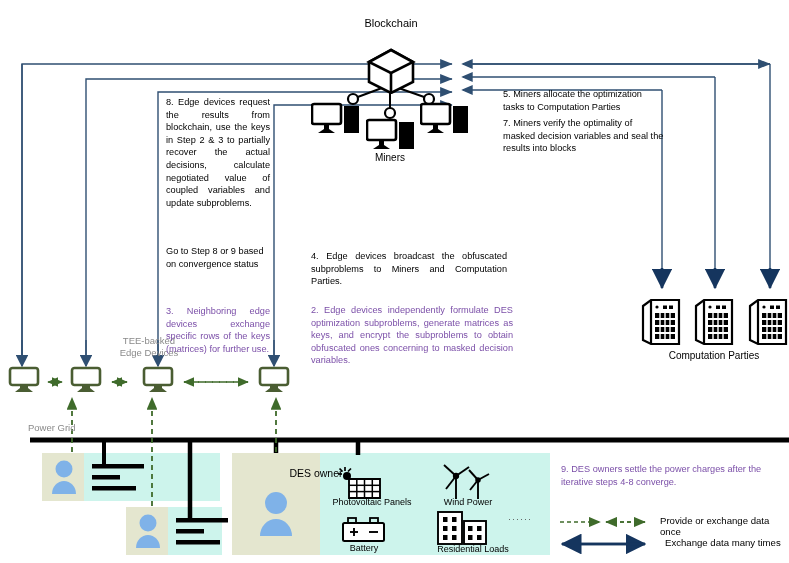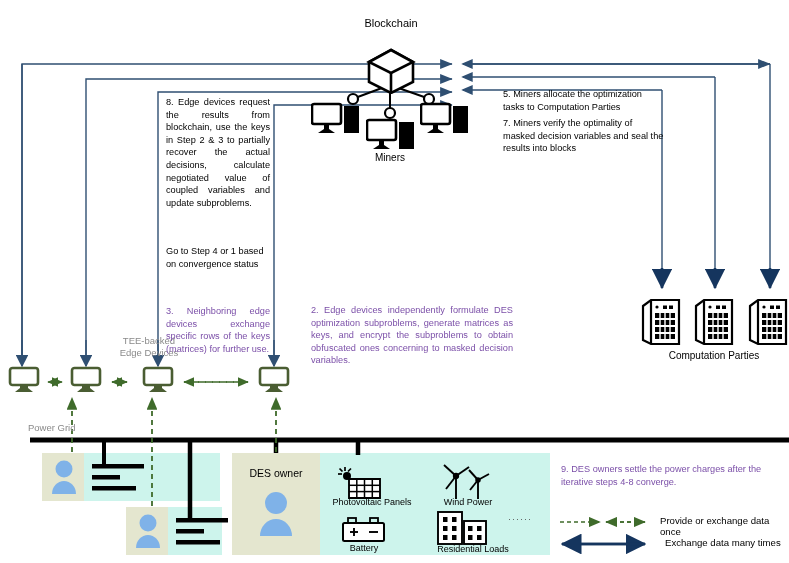--- a/index.html
+++ b/index.html
@@ -249,21 +249,21 @@
   <svg class="icon-box" style="left:134px;top:512px;width:28px;height:38px;" viewBox="0 0 28 38">
     <circle cx="14" cy="11" r="8.5" fill="#7fb2e8"></circle>
     <path d="M2,36 A12,13 0 0 1 26,36 Z" fill="#7fb2e8"></path>
   </svg>
   <svg class="icon-box" style="left:174px;top:515px;width:80px;height:34px;" viewBox="0 0 80 34">
     <rect x="2" y="3" width="52" height="4.5" fill="#000"></rect>
     <rect x="2" y="14" width="28" height="4.5" fill="#000"></rect>
     <rect x="2" y="25" width="44" height="4.5" fill="#000"></rect>
   </svg>
 
-  <div class="lbl" style="left:232px;top:467px;width:88px;text-align:center;font-size:10.5px;">DES owner</div>
+  <div class="lbl" style="left:232px;top:467px;width:88px;text-align:center;font-size:10.5px;padding-left:40px;">DES owner</div>
   <svg class="icon-box" style="left:258px;top:490px;width:36px;height:48px;" viewBox="0 0 36 48">
     <circle cx="18" cy="13" r="11" fill="#7fb2e8"></circle>
     <path d="M2,46 A16,17 0 0 1 34,46 Z" fill="#7fb2e8"></path>
   </svg>
 
   <svg class="icon-box" style="left:336px;top:465px;width:48px;height:36px;" viewBox="0 0 48 36">
     <g stroke="#000" stroke-width="1.7" fill="none">
       <line x1="9" y1="2" x2="9" y2="6"></line>
         <line x1="2" y1="9" x2="6" y2="9"></line>
       <line x1="3.5" y1="3.5" x2="6.5" y2="6.5"></line>
@@ -324,25 +324,26 @@
       <rect x="34" y="16" width="4.5" height="5"></rect>
         <rect x="43" y="16" width="4.5" height="5"></rect>
       <rect x="34" y="25" width="4.5" height="5"></rect>
         <rect x="43" y="25" width="4.5" height="5"></rect>
     </g>
   </svg>
   <div class="mono-label" style="left:424px;top:544px;width:98px;">Residential Loads</div>
   <div class="mono-label" style="left:500px;top:514px;width:40px;color:#555;letter-spacing:1px;">······</div>
 
   <div class="txt just" style="left:166px;top:96px;width:104px;">8. Edge devices request the results from blockchain, use the keys in Step 2 &amp; 3 to partially recover the actual decisions, calculate negotiated value of coupled variables and update subproblems.</div>
-  <div class="txt" style="left:166px;top:245px;width:110px;">Go to Step 4 or 1 based on convergence status</div>
+  <div class="txt" style="left:166px;top:245px;width:110px;">Go to Step 8 or 9 based on convergence status</div>
 
   <div class="txt" style="left:503px;top:88px;width:162px;">5. Miners allocate the optimization tasks to Computation Parties</div>
   <div class="txt" style="left:503px;top:117px;width:162px;">7. Miners verify the optimality of masked decision variables and seal the results into blocks</div>
 
+  <div class="txt just" style="left:311px;top:250px;width:196px;">4. Edge devices broadcast the obfuscated subproblems to Miners and Computation Parties.</div>
 
   <div class="txt just purple" style="left:166px;top:305px;width:104px;">3. Neighboring edge devices exchange specific rows of the keys (matrices) for further use.</div>
 
   <div class="txt just purple" style="left:311px;top:304px;width:202px;">2. Edge devices independently formulate DES optimization subproblems, generate matrices as keys, and encrypt the subproblems to obtain obfuscated ones concerning to masked decision variables.</div>
 
 
 
   <div class="txt purple" style="left:561px;top:463px;width:220px;">9. DES owners settle the power charges after the iterative steps 4-8 converge.</div>
 
   <div class="lbl" style="left:660px;top:515px;font-size:9.6px;">Provide or exchange data once</div>

